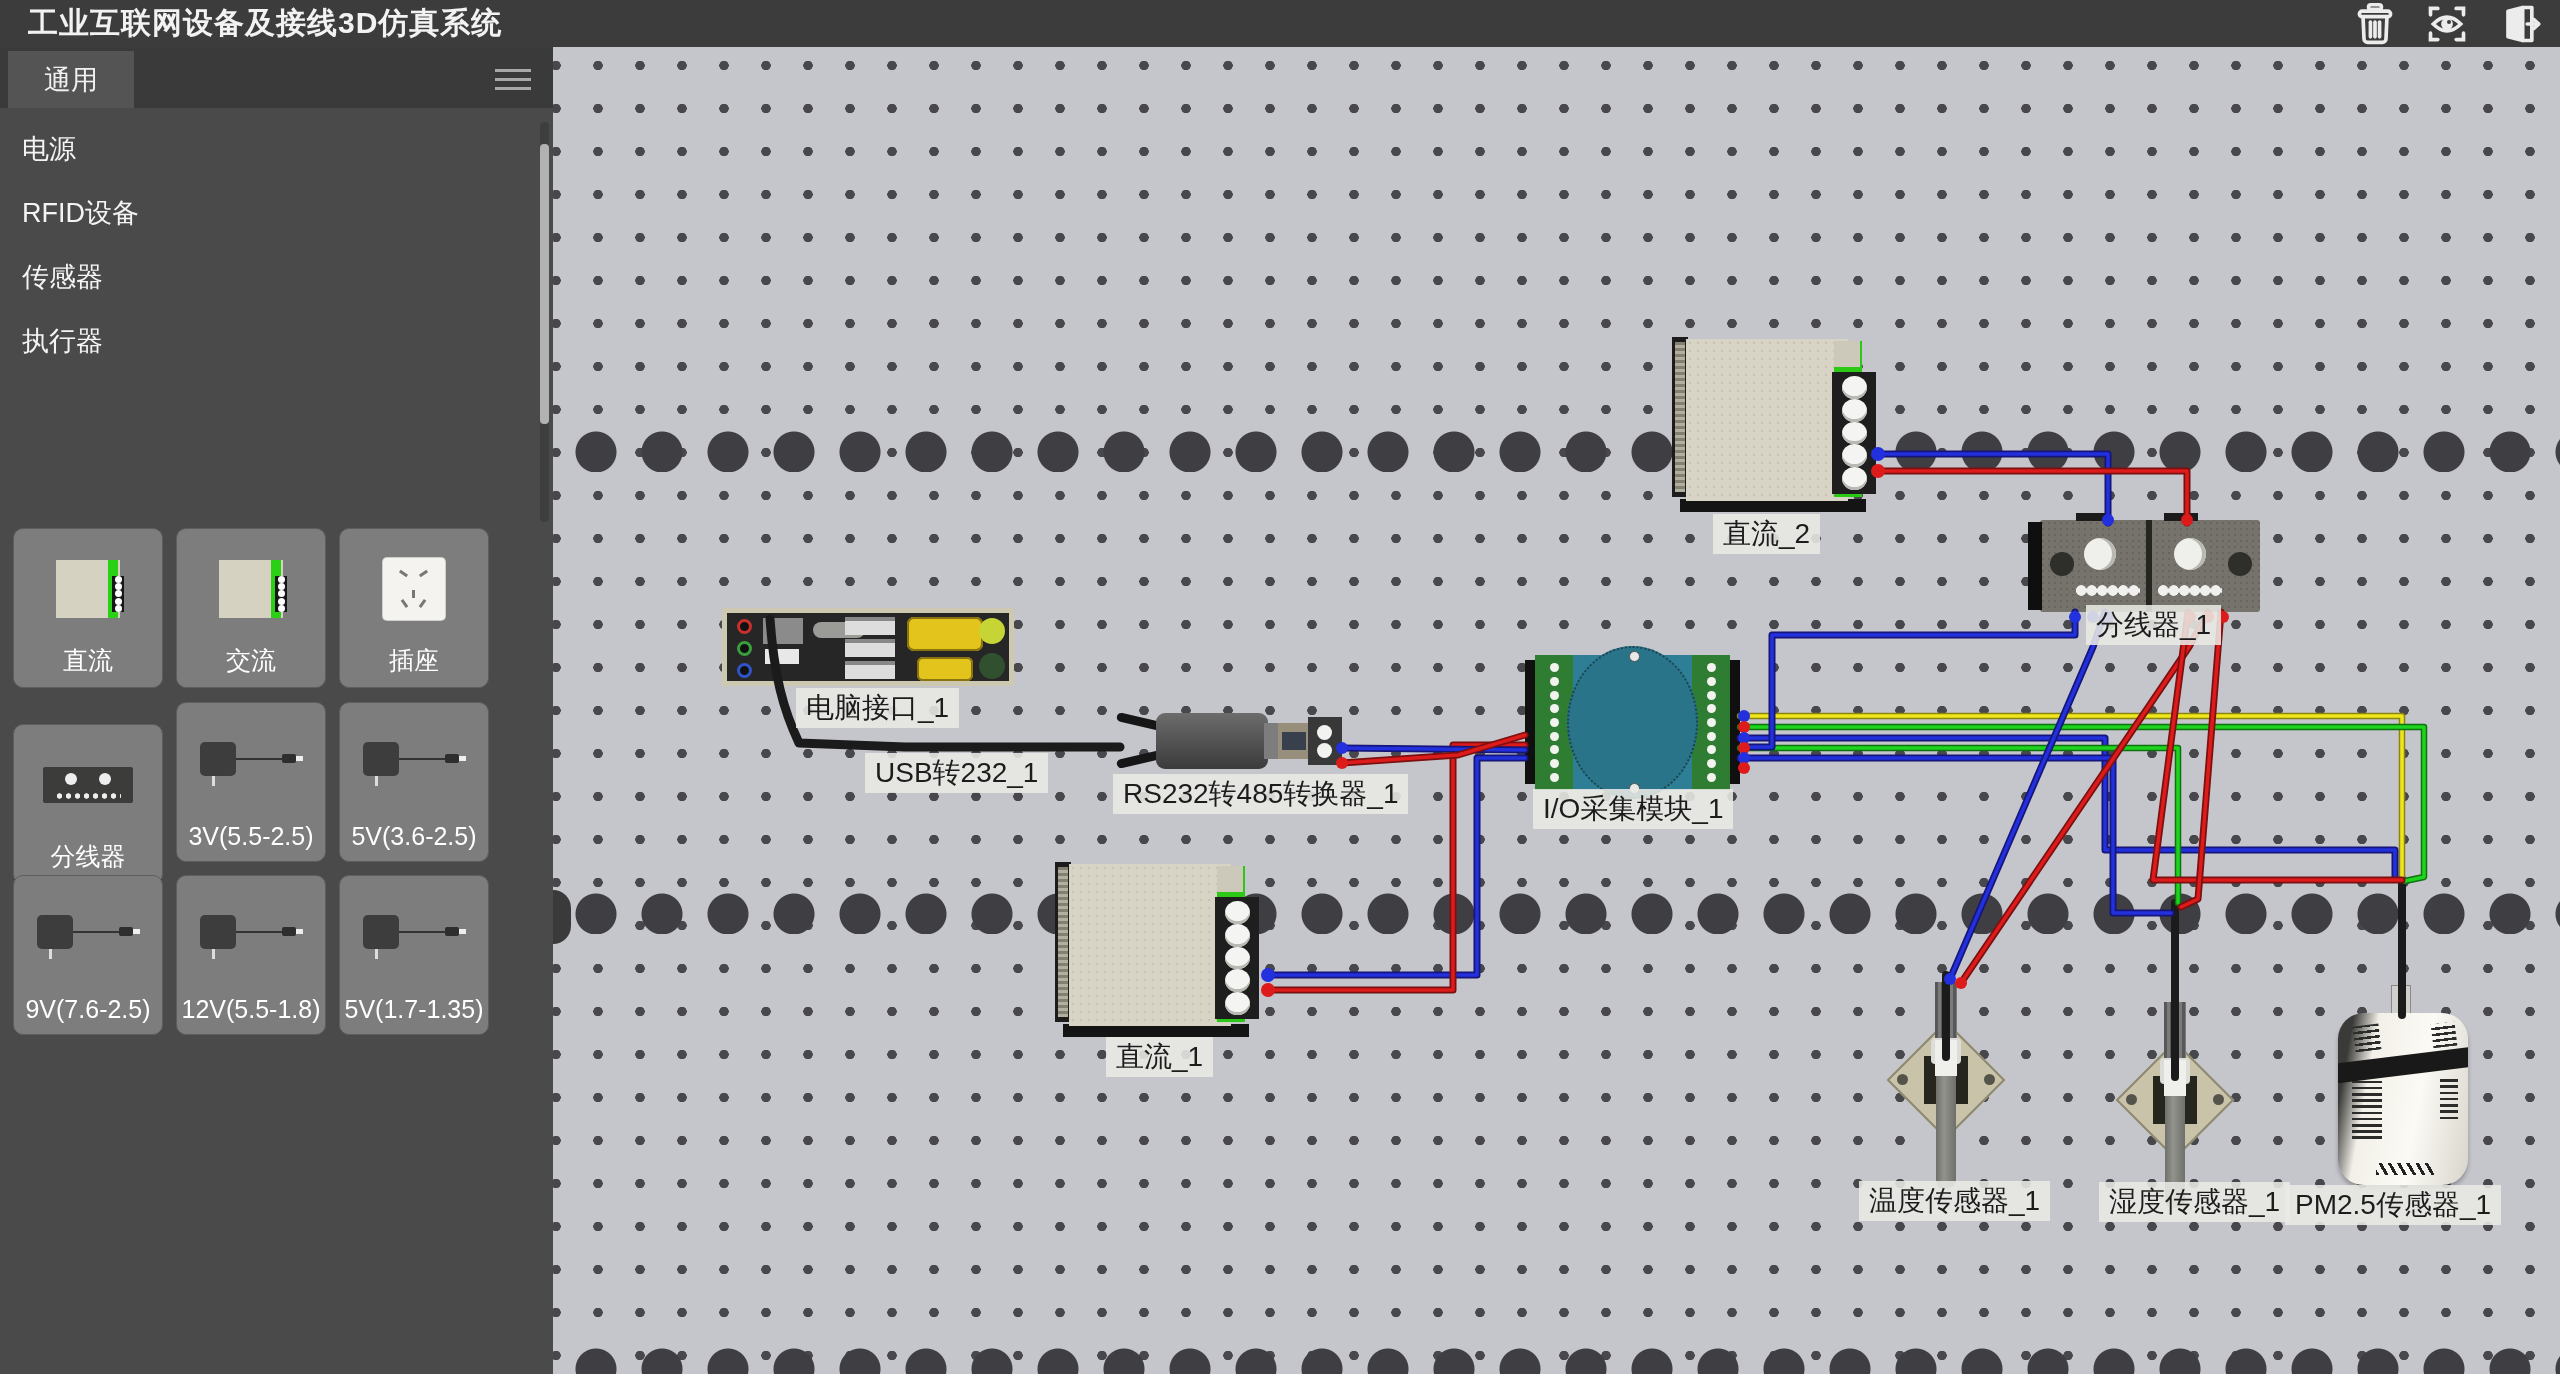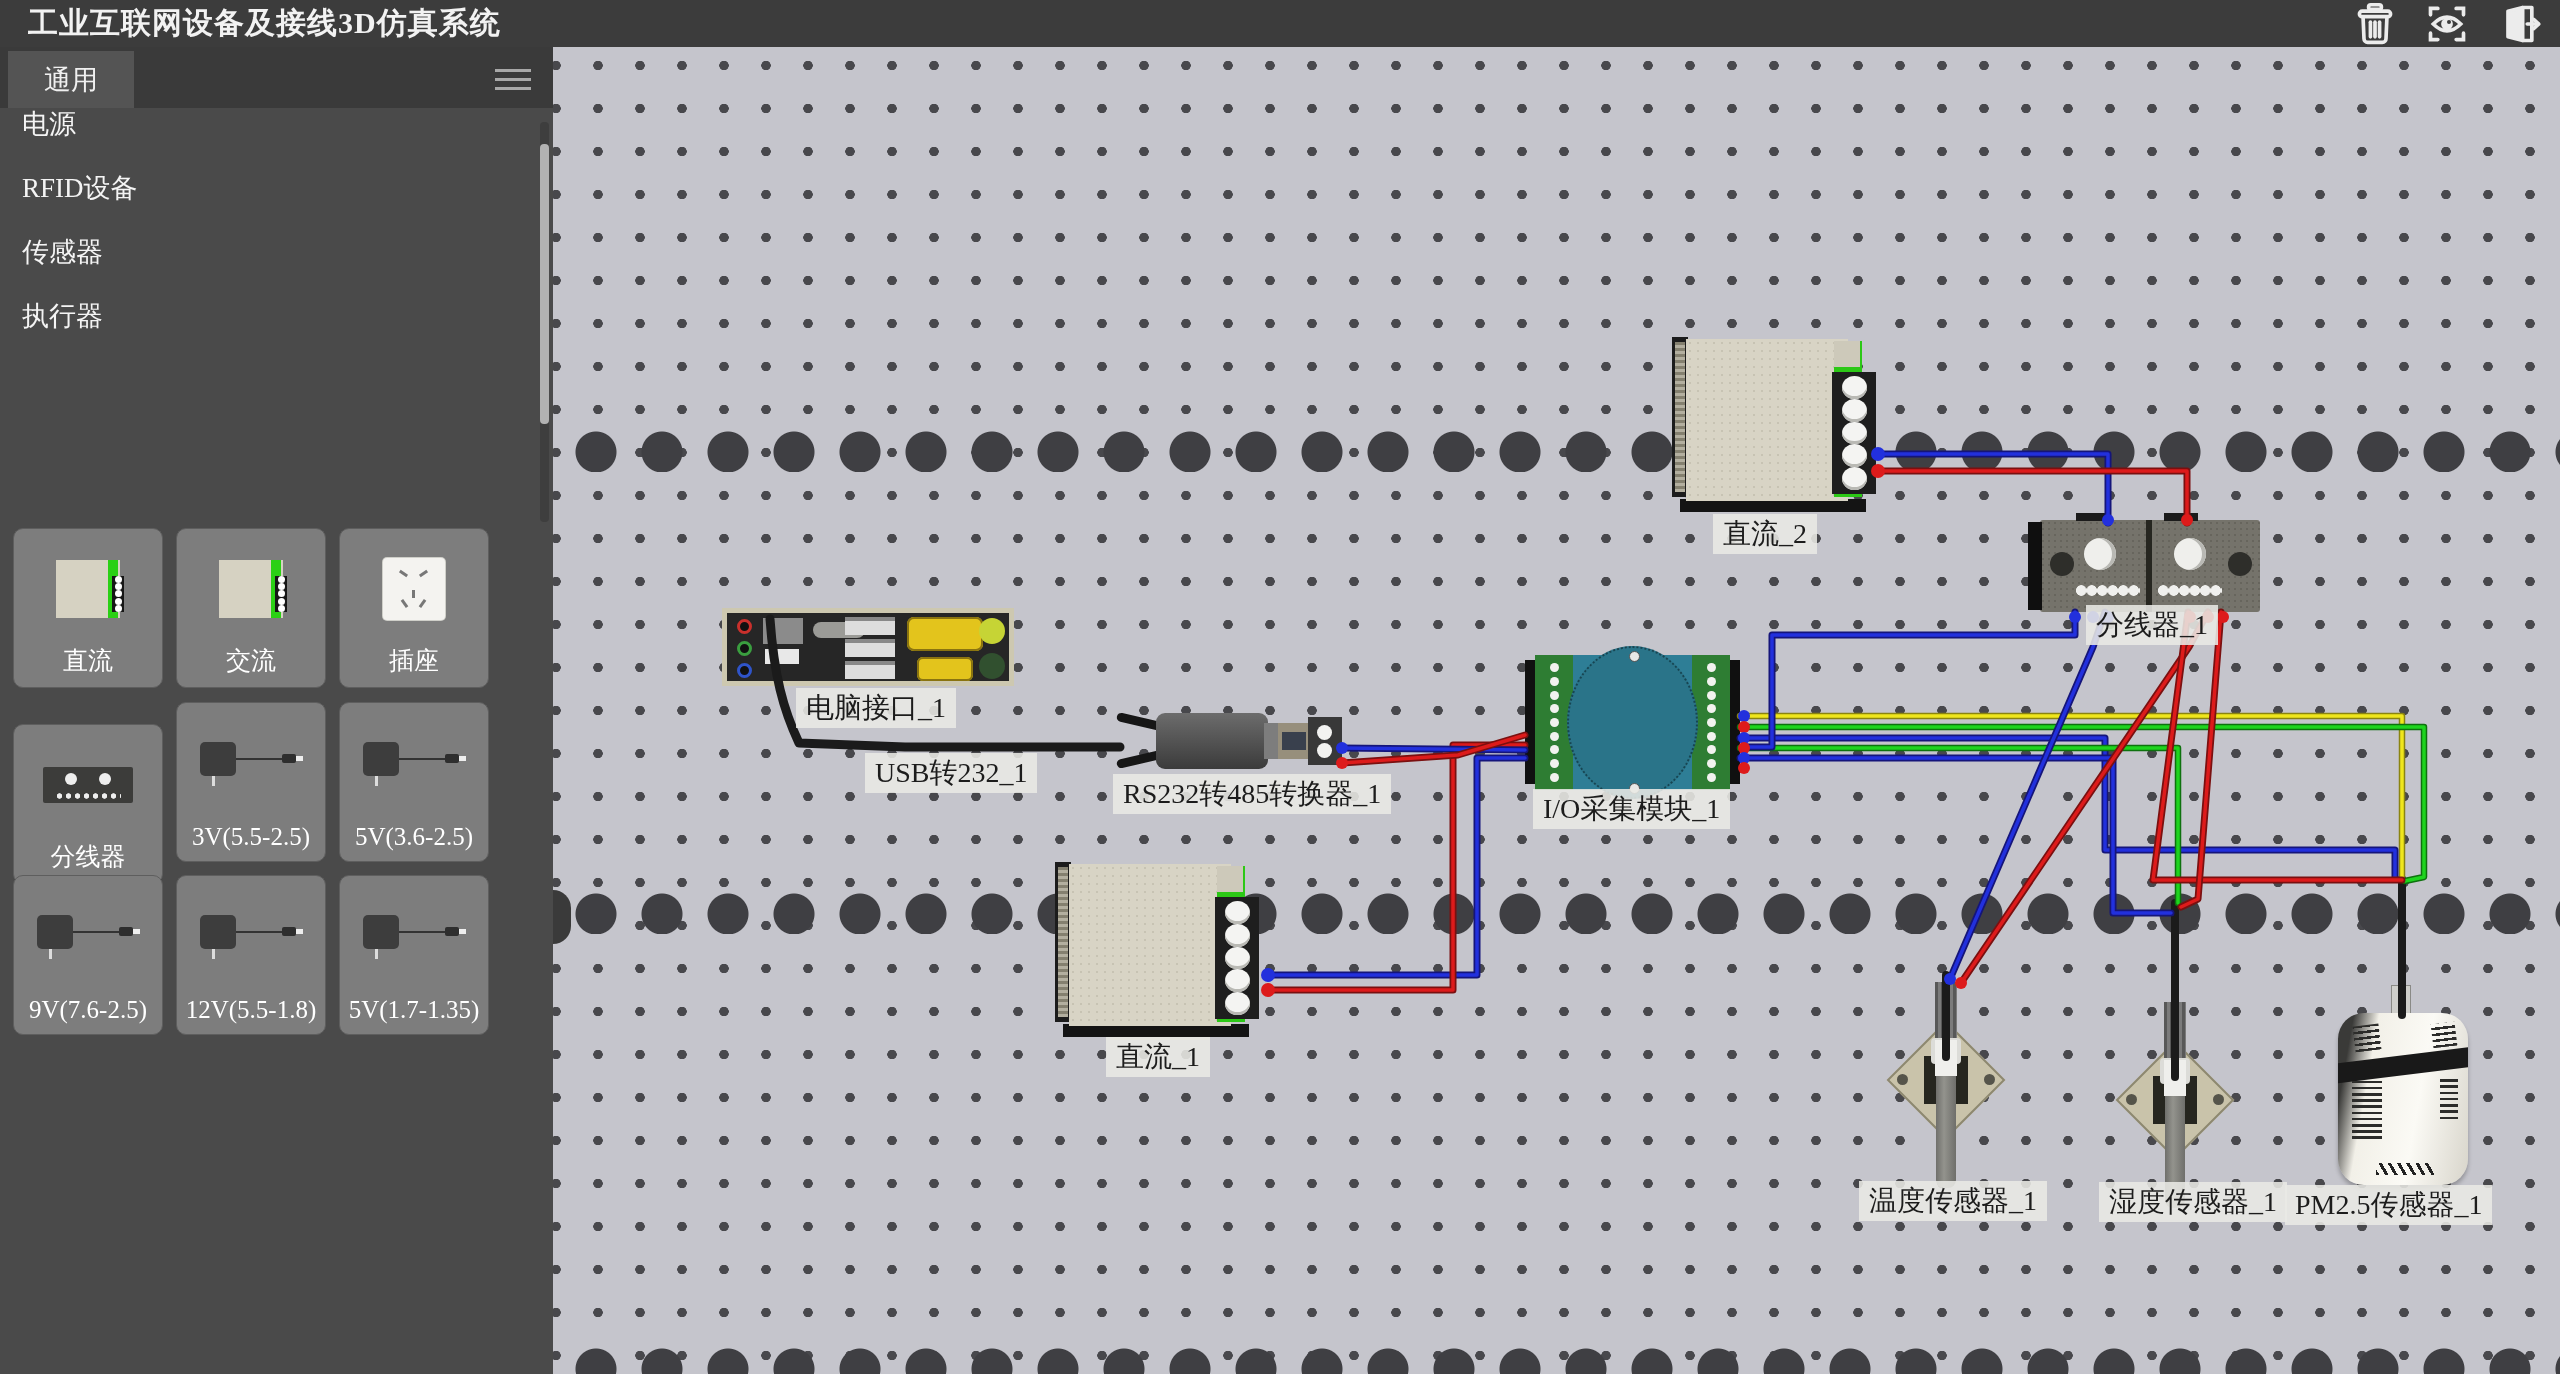--- a/index.html
+++ b/index.html
@@ -1,31 +1,31 @@
 <!DOCTYPE html>
 <html><head>
 <meta charset="utf-8">
 <style>
   * { margin:0; padding:0; box-sizing:border-box; }
   html,body { width:2560px; height:1374px; overflow:hidden; font-family:"Liberation Sans","DejaVu Sans",sans-serif; background:#3c3c3c; }
-  #app { position:relative; width:2560px; height:1108px;font-family:Liberation Serif, serif; }
+  #app { position:relative; width:2560px; height:1108px; }
 
   
   #header { position:absolute; left:0; top:0; width:2560px; height:47px; background:#3c3c3c; display:flex; align-items:center; }
   #header .title { color:#f2f2f2; font-size:30px; font-weight:bold; margin-left:28px; letter-spacing:1px; }
   #header .hicons { position:absolute; right:14px; top:2px; display:flex; gap:18px; }
   #header .hicon { width:54px; height:44px; display:flex; align-items:center; justify-content:center; cursor:pointer; }
 
   
   #sidebar { position:absolute; left:0; top:47px; width:553px; height:1327px; background:#4a4a4a; }
   #sidebar .tabrow { position:absolute; left:0; top:0; width:553px; height:61px; background:#3a3a3a; }
   #sidebar .tab { position:absolute; left:8px; top:4px; width:126px; height:57px; background:#545454; color:#f0f0f0; font-size:27px; display:flex; align-items:center; justify-content:center; }
   #sidebar .hamburger { position:absolute; right:22px; top:16px; width:36px; height:28px; cursor:pointer; }
   #sidebar .hamburger i { display:block; height:3px; background:#a8a8a8; margin:6px 0; }
-  #menu { position:absolute; left:0; top:45px; width:553px; }
+  #menu { position:absolute; left:0; top:70px; width:553px; }
   .menu-item { height:64px; line-height:64px; padding-left:22px; color:#f4f4f4; font-size:27px; cursor:pointer; }
   #scrollbar { position:absolute; right:4px; top:75px; width:9px; height:400px; background:#3e3e3e; border-radius:4px; }
   #scrollthumb { position:absolute; left:0; top:22px; width:9px; height:280px; background:#b2b2b2; border-radius:4px; }
 
   #tiles { position:absolute; left:0; top:477px; width:553px; }
   .tile { position:absolute; width:150px; height:160px; background:#7d7d7d; border:1px solid #5e5e5e; border-radius:10px; cursor:pointer; }
   .tile .timg { position:absolute; left:0; top:10px; width:100%; height:100px; display:flex; align-items:center; justify-content:center; }
   .tile .tlabel { position:absolute; left:0; bottom:10px; width:100%; text-align:center; color:#fff; font-size:25px; }
 
   

